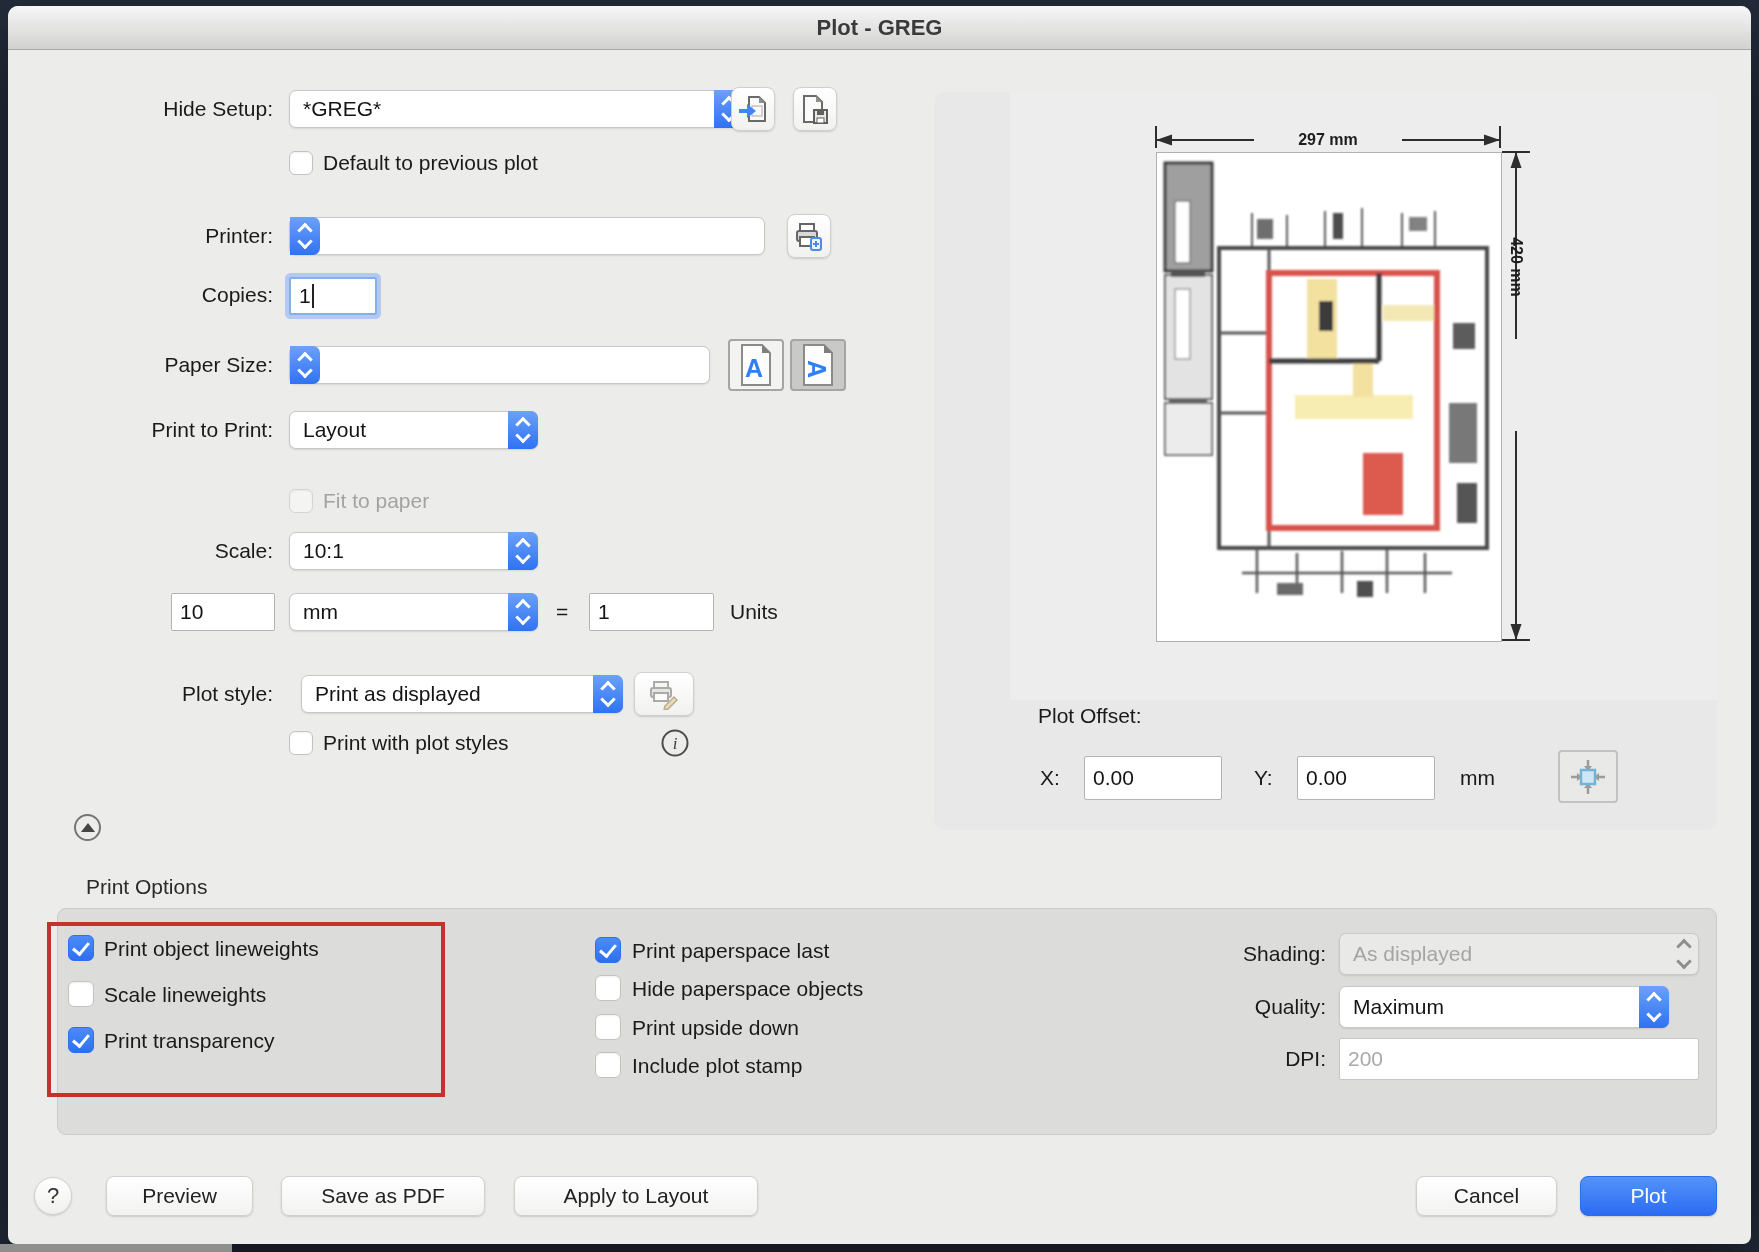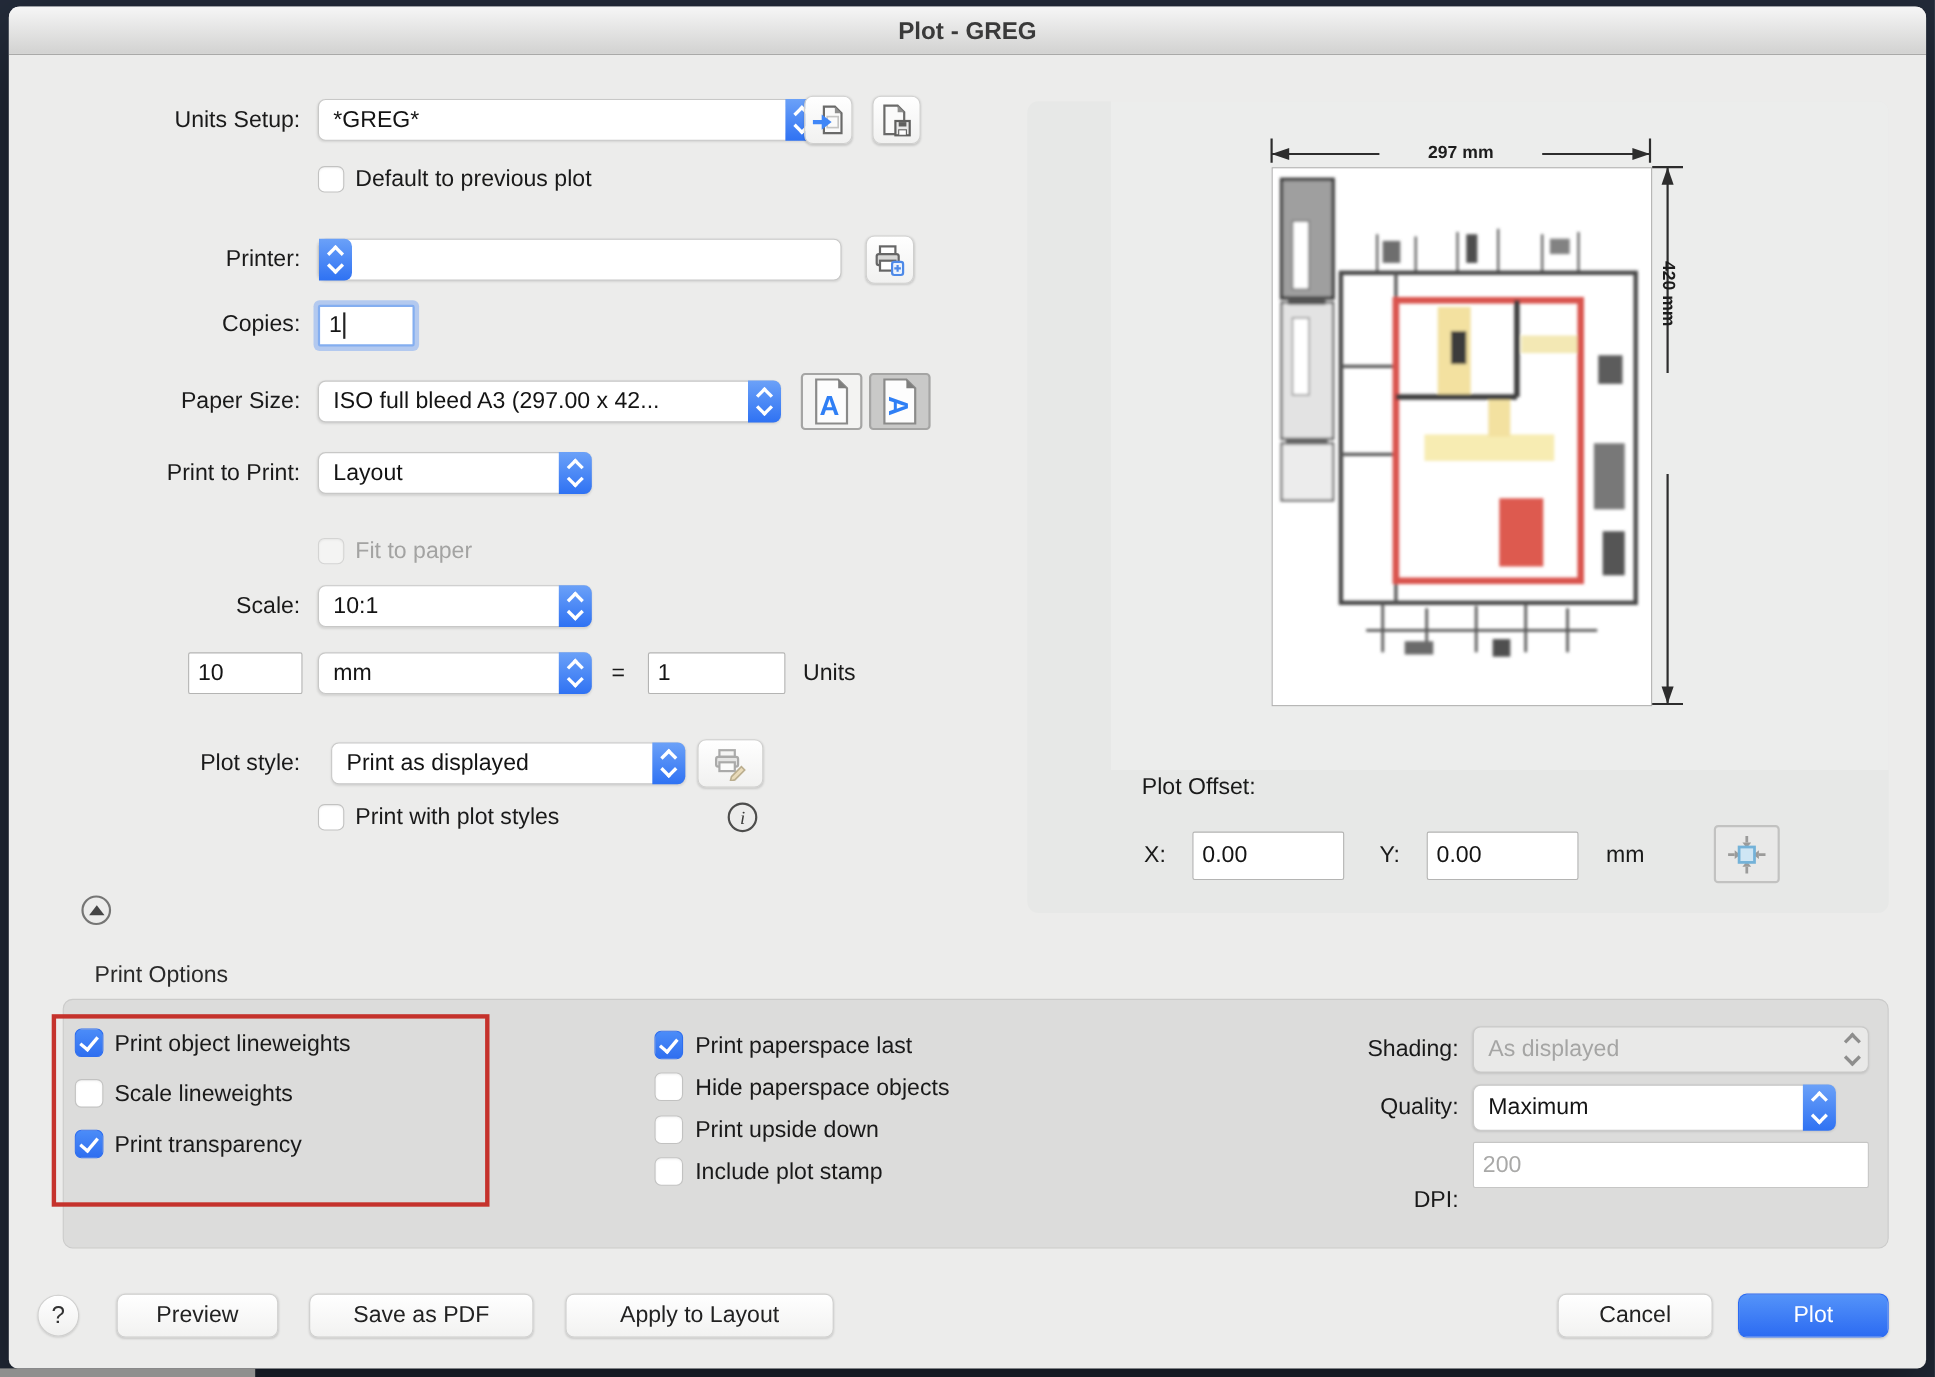--- a/index.html
+++ b/index.html
@@ -139,21 +139,21 @@
 </style>
 </head>
 <body>
 
 <div class="dialog"></div>
 <div class="titlebar">
   <span>Plot - GREG</span>
 </div>
 <div class="bottom-strip-gray"></div>
 
-<div class="flabel" style="top:96px">Units Setup:</div>
+<div class="flabel" style="top:96px">Hide Setup:</div>
 <div class="popup" style="left:289px;top:90px;width:455px">
   <span class="ptxt">*GREG*</span>
   <span class="stepper"></span>
 </div>
 <div class="iconbtn" style="left:731px;top:87px;width:44px;height:44px">
   <svg width="32" height="32" viewBox="0 0 32 32">
     <path d="M12 4 h10 l6 6 v18 h-16 z" fill="#fafafa" stroke="#6a6a69" stroke-width="2"></path>
     <path d="M22 4 l6 6 h-6 z" fill="#8f8f8e"></path>
     <rect x="15" y="13" width="10" height="10" fill="none" stroke="#c4c4c3" stroke-width="1.5"></rect>
     <path d="M2 18 h10" stroke="#3f86f7" stroke-width="4"></path>
@@ -186,21 +186,20 @@
     <path d="M23 21 v6 M20 24 h6" stroke="#4d89e8" stroke-width="2"></path>
   </svg>
 </div>
 
 <div class="flabel" style="top:282px">Copies:</div>
 <input class="tfield focused" style="left: 289px; top: 277px; width: 88px;" readonly="" value="1">
 <div class="caret" style="left:312px;top:284px"></div>
 
 <div class="flabel" style="top:352px">Paper Size:</div>
 <div class="popup" style="left:289px;top:346px;width:421px">
-  <span class="ptxt">ISO full bleed A3 (297.00 x 42...</span>
   <span class="stepper"></span>
 </div>
 <div class="orientbtn" style="left:728px;top:339px">
   <svg width="36" height="44" viewBox="0 0 36 44">
     <path d="M4 2 h20 l8 8 v32 h-28 z" fill="#fdfdfd" stroke="#8b8b8a" stroke-width="2"></path>
     <path d="M24 2 l8 8 h-8 z" fill="#7e7e7d"></path>
     <text x="16" y="34" text-anchor="middle" font-size="25" font-weight="bold" fill="#2f7ff5" font-family="Liberation Sans, sans-serif">A</text>
   </svg>
 </div>
 <div class="orientbtn selected" style="left:790px;top:339px">
@@ -367,21 +366,21 @@
 <div class="rlabel" style="top:941px">Shading:</div>
 <div class="popup disabled" style="left:1339px;top:933px;width:360px;height:42px">
   <span class="ptxt">As displayed</span>
   <span class="stepper"></span>
 </div>
 <div class="rlabel" style="top:994px">Quality:</div>
 <div class="popup" style="left:1339px;top:986px;width:330px;height:42px">
   <span class="ptxt">Maximum</span>
   <span class="stepper"></span>
 </div>
-<div class="rlabel" style="top:1078px">DPI:</div>
+<div class="rlabel" style="top:1046px">DPI:</div>
 <input class="tfield ghost" style="left: 1339px; top: 1038px; width: 360px; height: 42px;" readonly="" value="200">
 
 <div class="helpbtn" style="left:34px;top:1177px">
   <span>?</span>
 </div>
 <div class="btn" style="left:106px;top:1176px;width:147px">
   <span>Preview</span>
 </div>
 <div class="btn" style="left:281px;top:1176px;width:204px">
   <span>Save as PDF</span>

